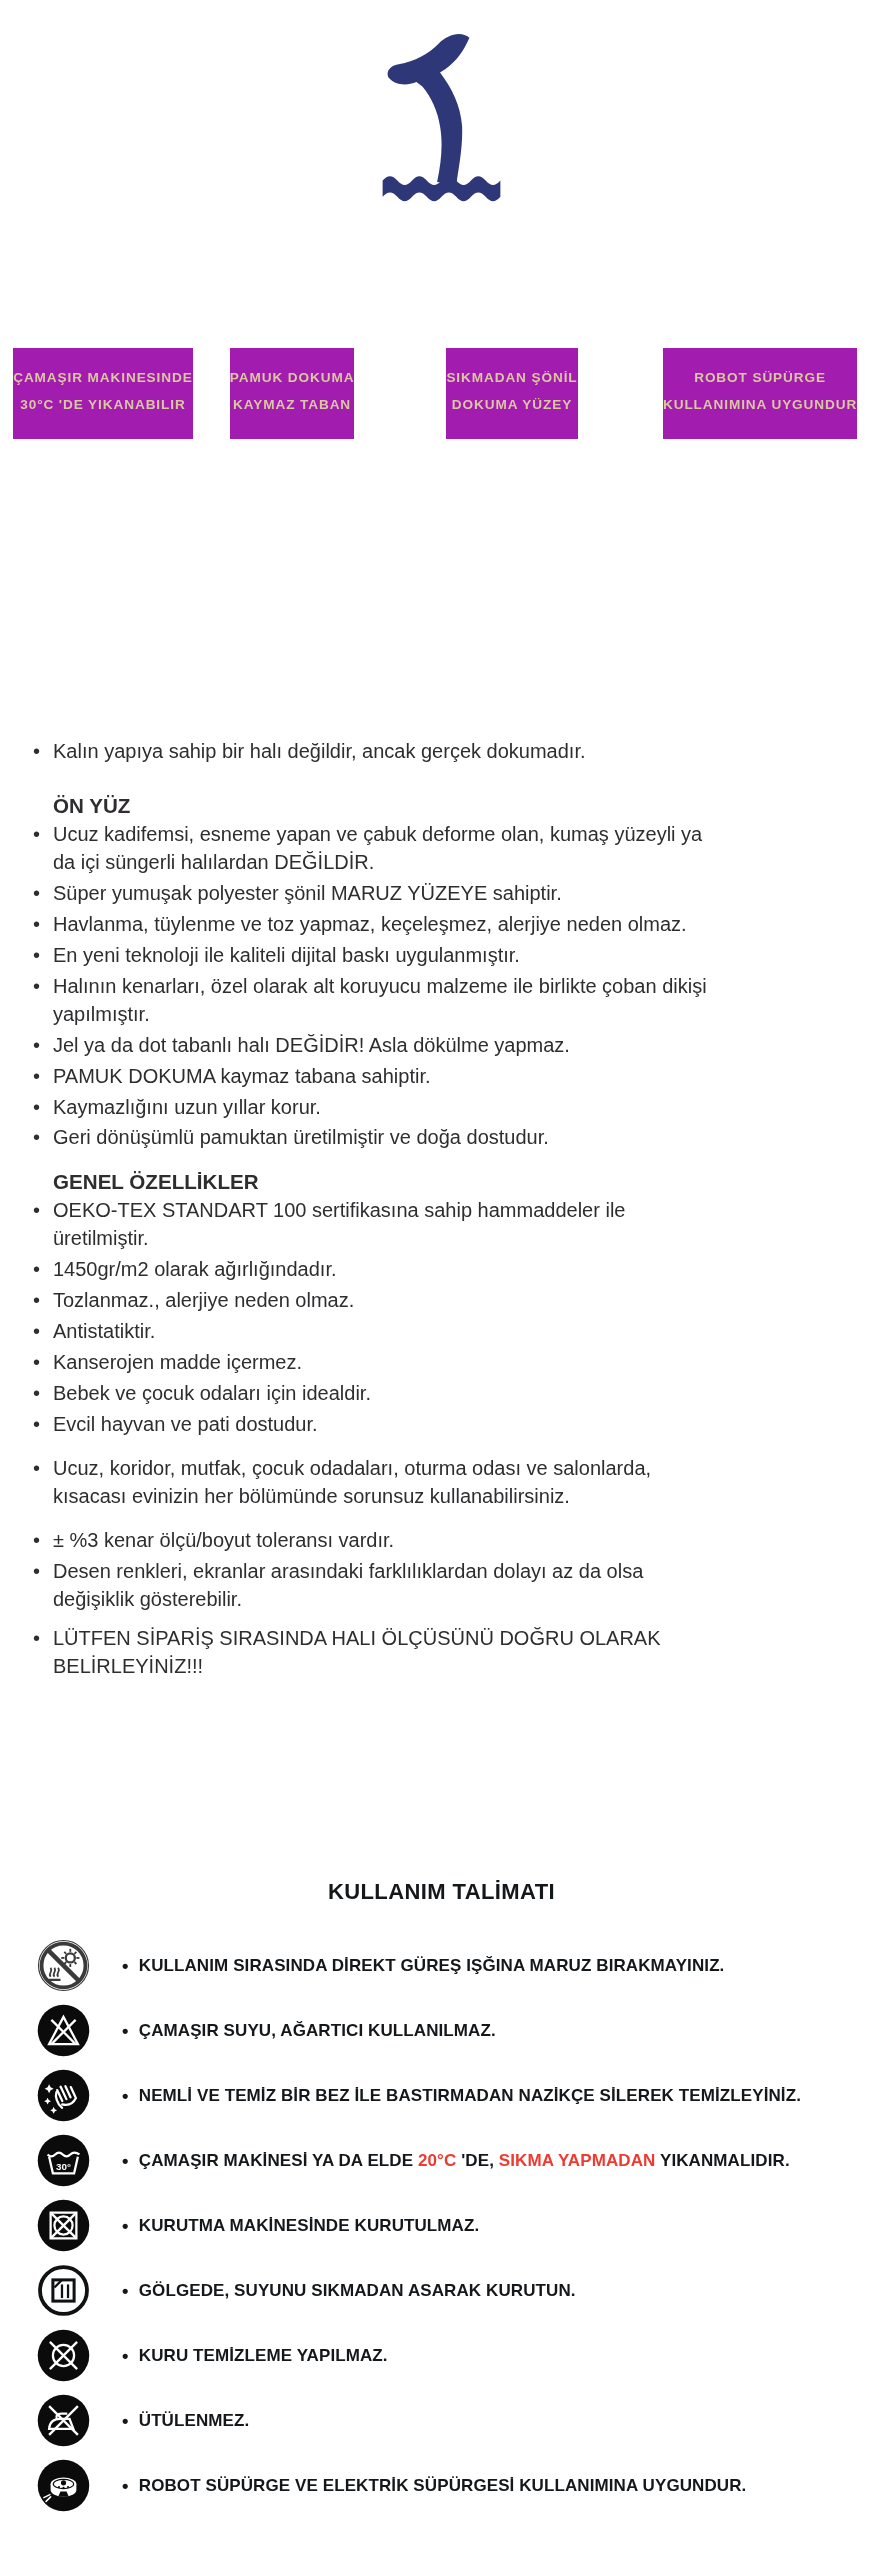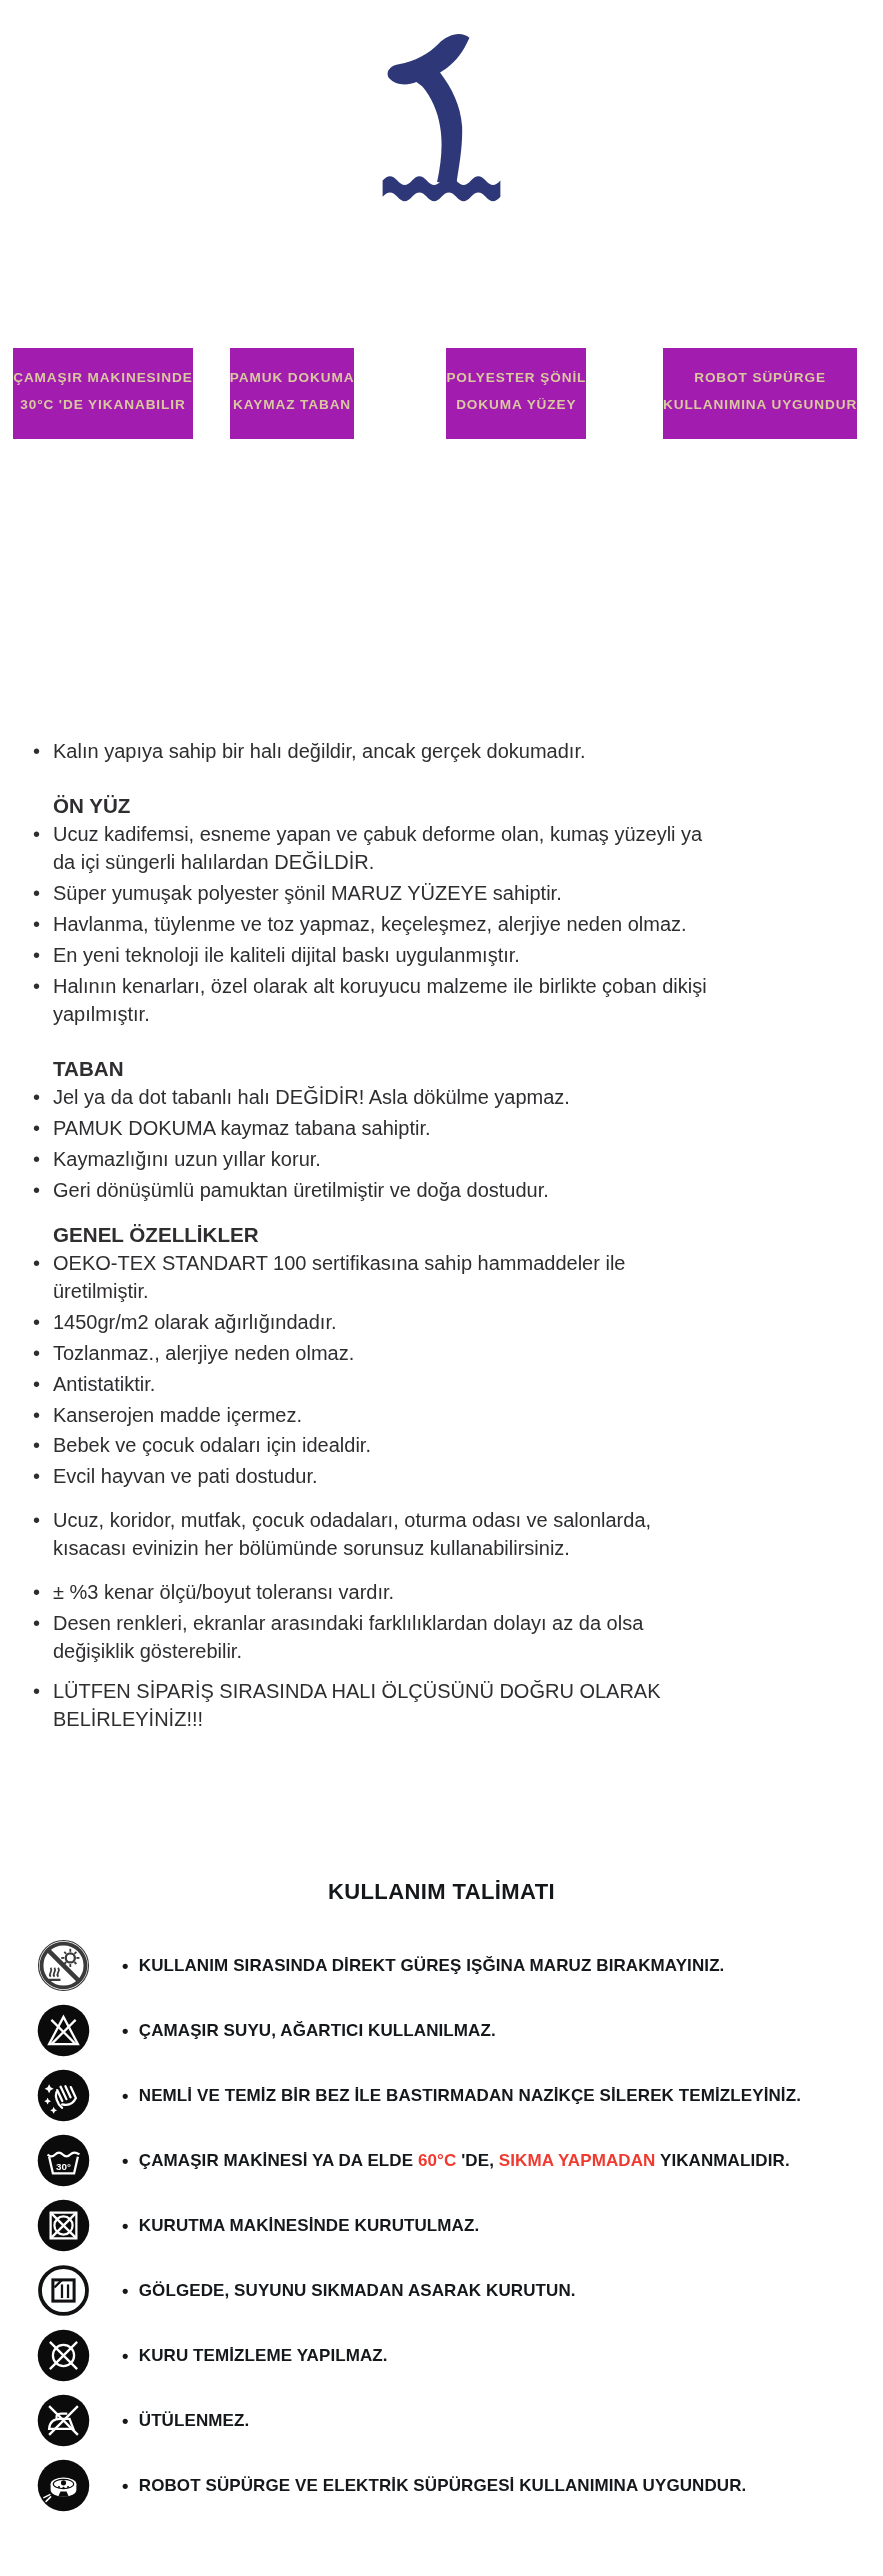--- a/index.html
+++ b/index.html
@@ -169,21 +169,21 @@
         <div>KAYMAZ TABAN</div>
       </div>
     </div>
 
     <div class="card">
       <div class="card-photo scene-rug">
         <div class="rug-color"></div>
         <div class="rug-seam"></div>
       </div>
       <div class="card-caption">
-        <div>POLYESTER ŞÖNİL</div>
+        <div>SIKMADAN ŞÖNİL</div>
         <div>DOKUMA YÜZEY</div>
       </div>
     </div>
 
     <div class="card">
       <div class="card-photo scene-robot">
         <div class="couch"></div>
         <div class="pant"></div>
         <div class="rug4"></div>
         <svg width="207" height="263" viewBox="0 0 281 358" style="position:absolute;inset:0;">
@@ -226,21 +226,20 @@
       </div>
     <div class="bullet-row">
       <span class="bullet-dot">•</span>
         <span class="bullet-text">En yeni teknoloji ile kaliteli dijital baskı uygulanmıştır.</span>
       </div>
     <div class="bullet-row">
       <span class="bullet-dot">•</span>
         <span class="bullet-text">Halının kenarları, özel olarak alt koruyucu malzeme ile birlikte çoban dikişi yapılmıştır.</span>
       </div>
 
-    <div class="sec-heading hd-gap">TABAN</div>
     <div class="bullet-row">
       <span class="bullet-dot">•</span>
         <span class="bullet-text">Jel ya da dot tabanlı halı DEĞİDİR! Asla dökülme yapmaz.</span>
       </div>
     <div class="bullet-row">
       <span class="bullet-dot">•</span>
         <span class="bullet-text">PAMUK DOKUMA kaymaz tabana sahiptir.</span>
       </div>
     <div class="bullet-row">
       <span class="bullet-dot">•</span>
@@ -375,21 +374,21 @@
         <span class="care-icon">
           <svg width="53" height="53" viewBox="0 0 70 70">
             <circle cx="35" cy="35" r="34" fill="#0b0b0b"></circle>
             <path d="M14,27 q5,5 10,0 q5,-5 10,0 q5,5 10,0 q5,-5 12,0" fill="none" stroke="#ffffff" stroke-width="3"></path>
             <path d="M16,30 L21,52 L49,52 L54,30" fill="none" stroke="#ffffff" stroke-width="3"></path>
             <text x="35" y="47" text-anchor="middle" font-family="Liberation Sans, sans-serif" font-size="13" font-weight="bold" fill="#ffffff">30°</text>
           </svg>
         </span>
         <span class="care-bullet">•</span>
         <span class="care-text">
-          <span>ÇAMAŞIR MAKİNESİ YA DA ELDE </span><span class="red">60°C </span><span>'DE, </span><span class="red">SIKMA YAPMADAN </span><span>YIKANMALIDIR.</span>
+          <span>ÇAMAŞIR MAKİNESİ YA DA ELDE </span><span class="red">20°C </span><span>'DE, </span><span class="red">SIKMA YAPMADAN </span><span>YIKANMALIDIR.</span>
         </span>
       </div>
 
       <div class="care-row">
         <span class="care-icon">
           <svg width="53" height="53" viewBox="0 0 70 70">
             <circle cx="35" cy="35" r="34" fill="#0b0b0b"></circle>
             <rect x="18" y="18" width="34" height="34" fill="none" stroke="#ffffff" stroke-width="3"></rect>
             <circle cx="35" cy="35" r="12" fill="none" stroke="#ffffff" stroke-width="3"></circle>
             <line x1="18" y1="18" x2="52" y2="52" stroke="#ffffff" stroke-width="3"></line>

